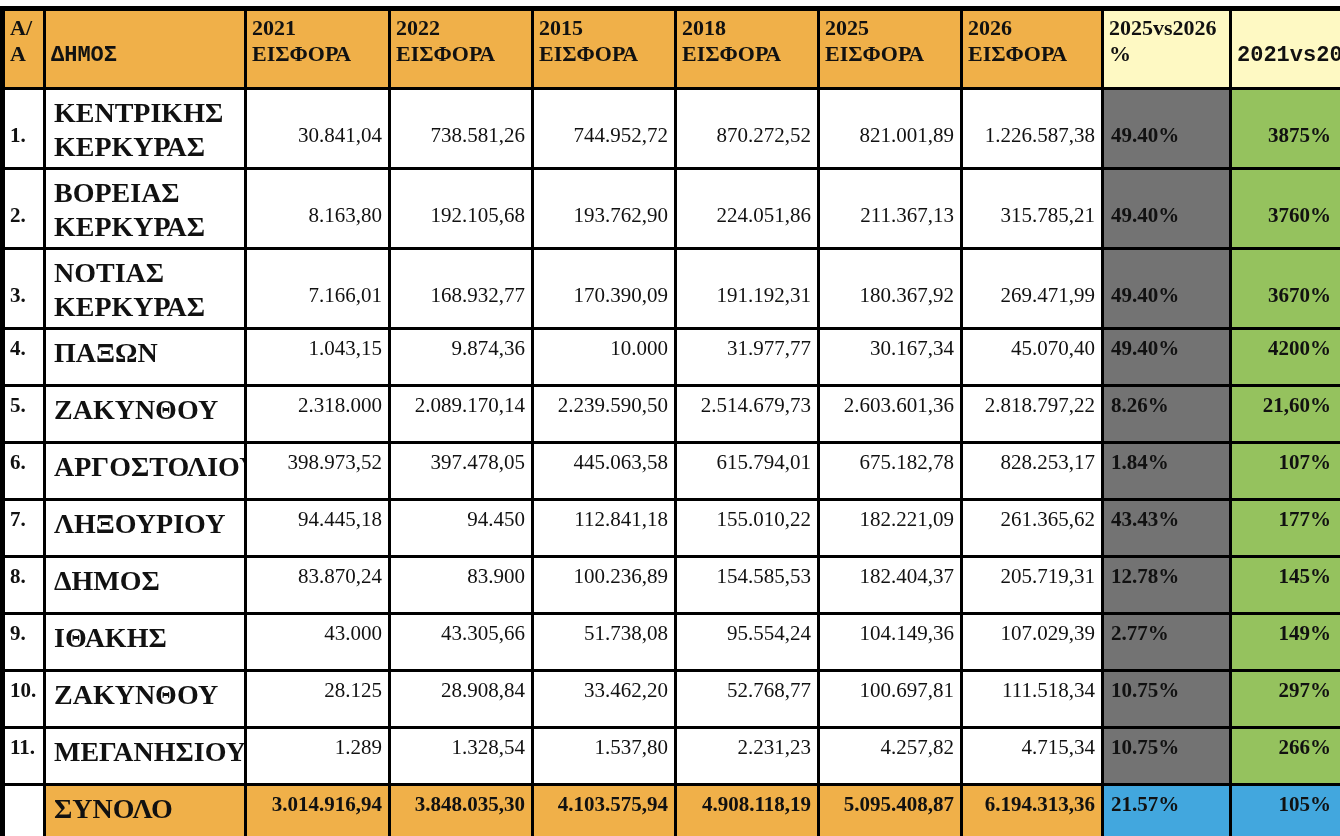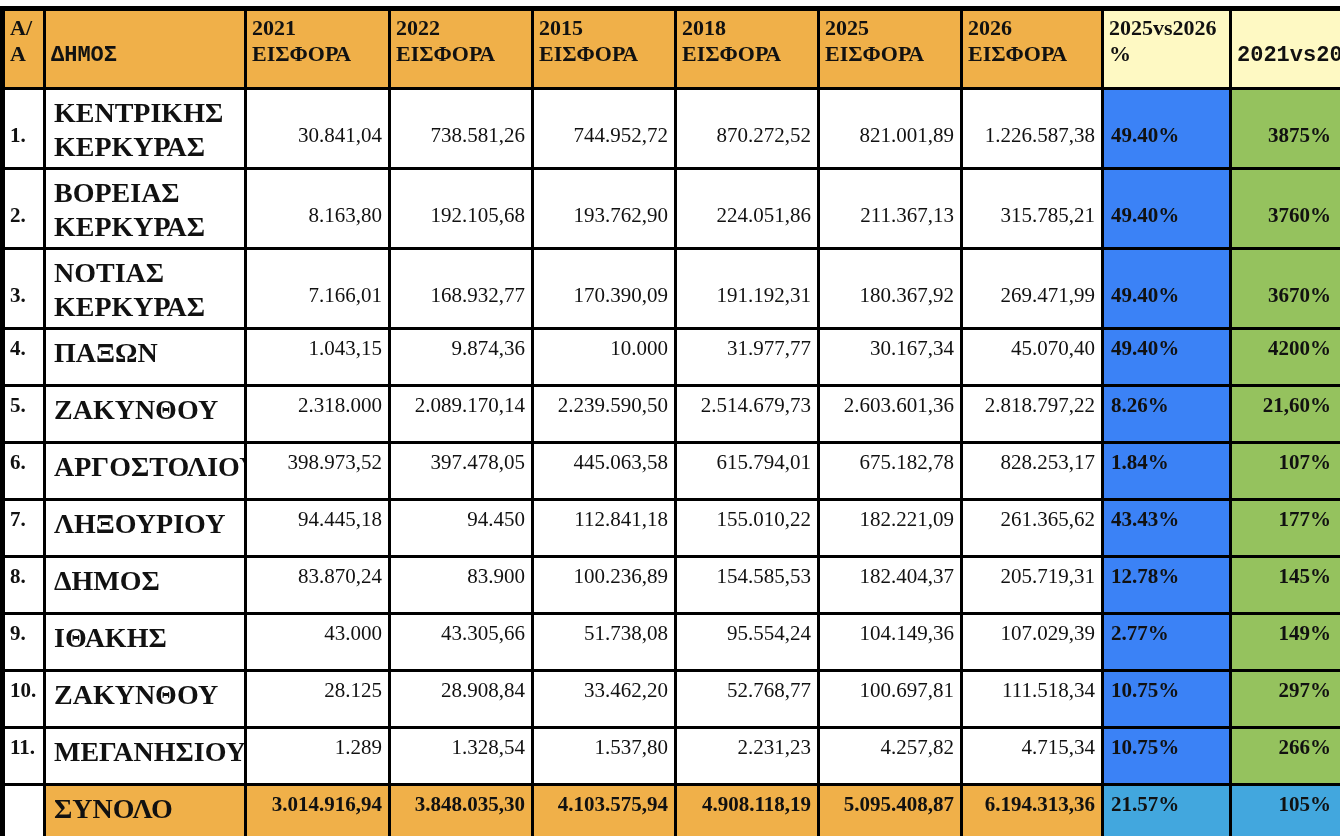--- a/index.html
+++ b/index.html
@@ -22,21 +22,21 @@
 
   
   tr.r-tall{height:80px;}
   tr.r-short{height:57px;}
   tr.r-total{height:58px;}
 
   td{font-size:21px;line-height:1.22;background:#ffffff;}
   td.aa{font-weight:bold;padding:6px 2px 0 5px;font-size:21px;}
   td.name{font-weight:bold;font-size:28px;padding:6px 2px 0 8px;white-space:pre-line;}
   td.num{text-align:right;padding:6px 6px 0 2px;}
-  td.pct{background:#3b82f6;font-weight:bold;padding:6px 2px 0 7px;}
+  td.pct{background:#737373;font-weight:bold;padding:6px 2px 0 7px;}
   td.grw{background:#95C25E;font-weight:bold;text-align:right;padding:6px 9px 0 2px;}
 
   
   tr.r-tall td.aa,
   tr.r-tall td.num,
   tr.r-tall td.pct,
   tr.r-tall td.grw{padding-top:33px;}
 
   
   tr.r-total td{font-weight:bold;}

